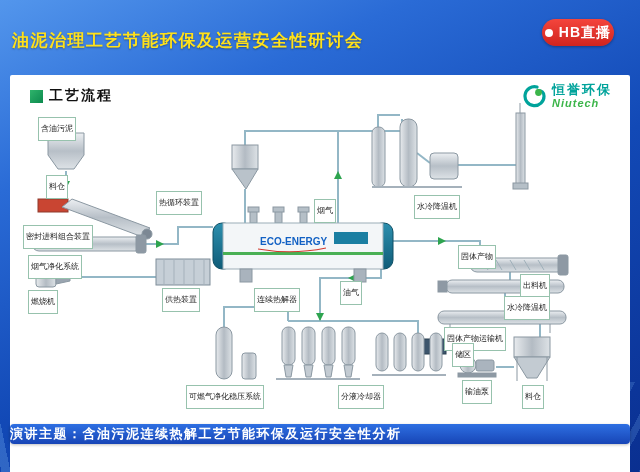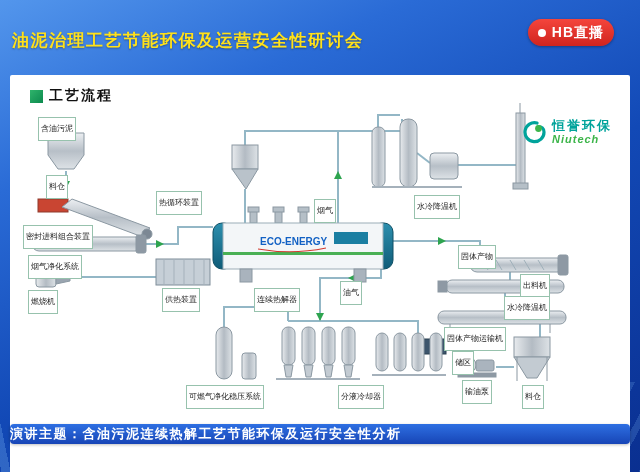--- a/index.html
+++ b/index.html
@@ -18,34 +18,34 @@
     position:absolute; right:-30px; bottom:-10px; width:190px; height:100px;
     background:repeating-linear-gradient(118deg, rgba(140,200,255,.18) 0 7px, rgba(140,200,255,0) 7px 26px);
     pointer-events:none;
   }
   .top-title {
     position:absolute; left:12px; top:29px; font-size:17px; font-weight:bold;
     color:#ffe11a; letter-spacing:1.5px; text-shadow:0 1px 2px rgba(0,0,0,.35);
     white-space:nowrap;
   }
   .live-badge {
-    position:absolute; right:26px; top:19px; height:27px; padding:0 10px;
+    position:absolute; right:26px; top:19px; height:27px; padding:0 3px;
     border-radius:14px; background:linear-gradient(180deg,#f4453c,#d0241e);
     display:flex; align-items:center; gap:6px; box-shadow:0 1px 3px rgba(0,0,0,.35);
   }
   .live-dot { width:8px; height:8px; border-radius:50%; background:#ffffff; }
   .live-text { color:#fff; font-weight:bold; font-size:14px; letter-spacing:1px; }
   .panel {
     position:absolute; left:10px; top:75px; width:620px; height:436px;
     background:#ffffff; border-radius:2px;
   }
   .section { position:absolute; left:20px; top:12px; display:flex; align-items:center; gap:6px; z-index:4; }
   .green-square { width:13px; height:13px; background:linear-gradient(135deg,#2fb36b,#0c8a4e); }
   .section-title { font-size:14px; font-weight:bold; color:#111; letter-spacing:2px; }
-  .logo { position:absolute; right:18px; top:8px; display:flex; align-items:center; gap:5px; z-index:4;margin-top:36px; }
+  .logo { position:absolute; right:18px; top:8px; display:flex; align-items:center; gap:5px; z-index:4; }
   .logo-text { display:flex; flex-direction:column; line-height:1.1; }
   .logo-name { font-size:13px; font-weight:bold; color:#00a39b; letter-spacing:2px; }
   .logo-sub { font-size:11px; font-weight:bold; font-style:italic; color:#3cb54a; letter-spacing:1px; }
   .diagram-svg { position:absolute; left:0; top:0; width:620px; height:345px; z-index:1; }
   .eq-label {
     position:absolute; z-index:3; font-size:8px; line-height:1;
     padding:7px 2px; background:#ffffff; border:1px solid #97c2ad;
     color:#222; white-space:nowrap;
   }
   .footer-bar {
@@ -282,21 +282,21 @@
     <span class="eq-label" style="left:146px;top:116px">热循环装置</span>
     <span class="eq-label" style="left:152px;top:213px">供热装置</span>
     <span class="eq-label" style="left:244px;top:213px">连续热解器</span>
     <span class="eq-label" style="left:304px;top:124px">烟气</span>
     <span class="eq-label" style="left:404px;top:120px">水冷降温机</span>
     <span class="eq-label" style="left:448px;top:170px">固体产物</span>
     <span class="eq-label" style="left:510px;top:199px">出料机</span>
     <span class="eq-label" style="left:494px;top:221px">水冷降温机</span>
     <span class="eq-label" style="left:330px;top:206px">油气</span>
     <span class="eq-label" style="left:434px;top:252px">固体产物运输机</span>
-    <span class="eq-label" style="left:442px;top:276px">储区</span>
+    <span class="eq-label" style="left:442px;top:268px">储区</span>
     <span class="eq-label" style="left:176px;top:310px">可燃气净化稳压系统</span>
     <span class="eq-label" style="left:328px;top:310px">分液冷却器</span>
     <span class="eq-label" style="left:452px;top:305px">输油泵</span>
     <span class="eq-label" style="left:512px;top:310px">料仓</span>
   </div>
 
   <div class="footer-bar">
     <span class="footer-text">演讲主题：含油污泥连续热解工艺节能环保及运行安全性分析</span>
   </div>
 </div>

